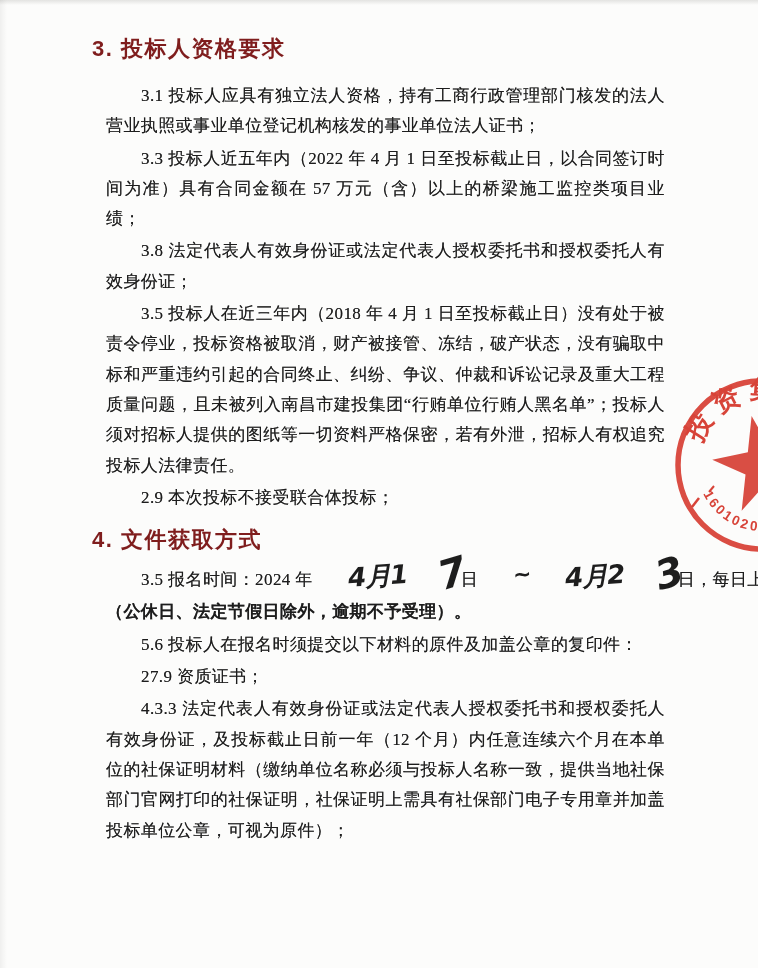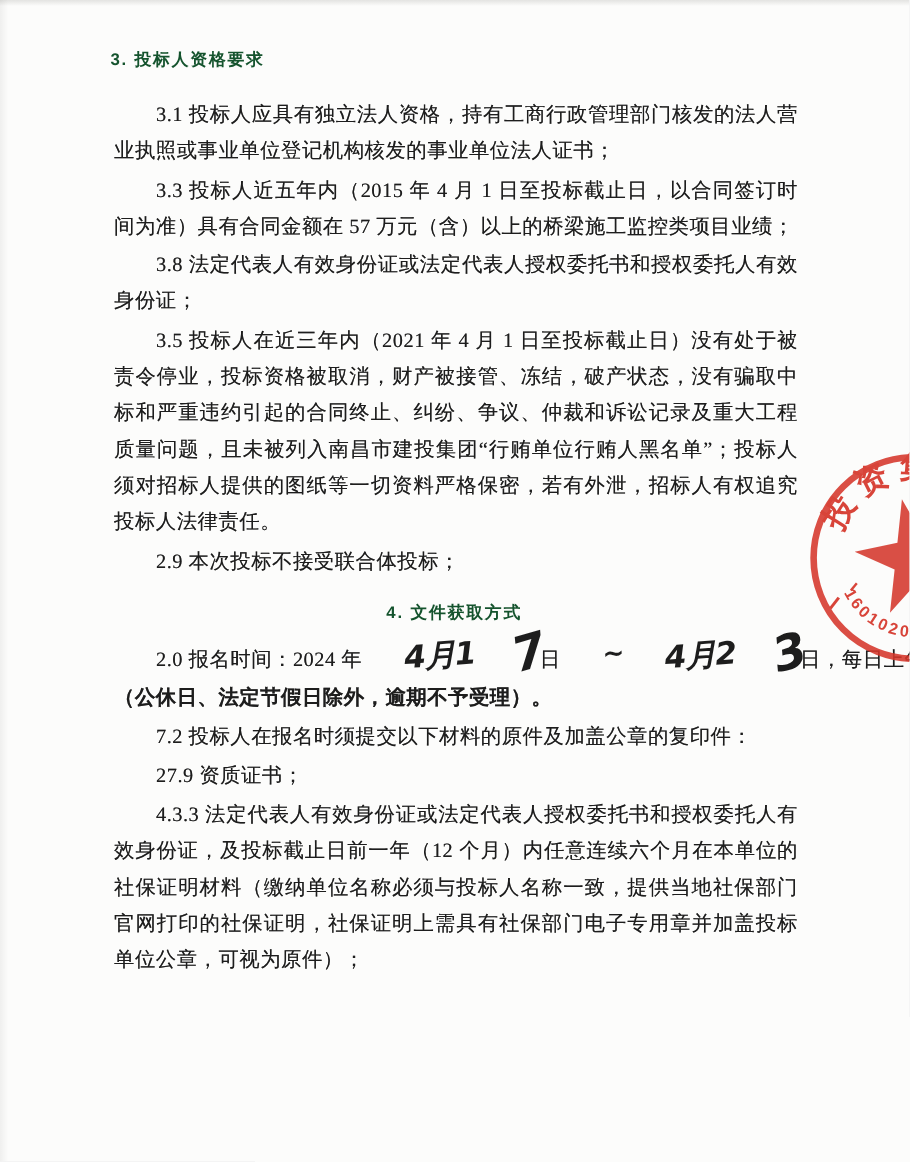--- a/index.html
+++ b/index.html
@@ -18,28 +18,28 @@
   }
   .page::after {
     content:""; position:absolute; left:0; top:0; width:7px; height:100%;
     background:linear-gradient(90deg, rgba(0,0,0,.05), rgba(0,0,0,0)); pointer-events:none;
   }
   .content {
     position:absolute; left:95px; top:36px; width:570px;
   }
   h2 {
     font-family:"Liberation Sans","DejaVu Sans",sans-serif;
-    font-weight:700; font-size:14px; line-height:26px;
-    color:#14532d; letter-spacing:1.5px;
+    font-weight:700; font-size:22px; line-height:26px;
+    color:#7f1d1d; letter-spacing:1.5px;
     margin:0 0 0 -3px;
   }
   h2.s3 { margin-bottom:19px; }
-  h2.s4 { margin-top:14px; margin-bottom:12px;text-align:center; }
+  h2.s4 { margin-top:14px; margin-bottom:12px; }
   p {
-    margin:2px 0 0 0;
+    margin:2px 0 0 11px;
     font-size:17px; line-height:30.3px;
     text-align:justify;
     text-indent:2.06em;
     letter-spacing:.4px;
     text-shadow:0 0 .4px rgba(20,20,20,.6);
   }
   p.noindent { text-indent:0;font-weight:bold; }
   p.dateline { white-space:nowrap; overflow:visible; }
   .hand {
     font-family:"DejaVu Sans","Liberation Sans",sans-serif;
@@ -66,32 +66,32 @@
 </style>
 </head>
 <body>
 
 <div class="page">
   <div class="content">
 
     <h2 class="s3">3. 投标人资格要求</h2>
 
     <p>3.1 投标人应具有独立法人资格，持有工商行政管理部门核发的法人营业执照或事业单位登记机构核发的事业单位法人证书；</p>
-    <p>3.3 投标人近五年内（2015 年 4 月 1 日至投标截止日，以合同签订时间为准）具有合同金额在 57 万元（含）以上的桥梁施工监控类项目业绩；</p>
+    <p>3.3 投标人近五年内（2022 年 4 月 1 日至投标截止日，以合同签订时间为准）具有合同金额在 57 万元（含）以上的桥梁施工监控类项目业绩；</p>
     <p>3.8 法定代表人有效身份证或法定代表人授权委托书和授权委托人有效身份证；</p>
-    <p>3.5 投标人在近三年内（2021 年 4 月 1 日至投标截止日）没有处于被责令停业，投标资格被取消，财产被接管、冻结，破产状态，没有骗取中标和严重违约引起的合同终止、纠纷、争议、仲裁和诉讼记录及重大工程质量问题，且未被列入南昌市建投集团“行贿单位行贿人黑名单”；投标人须对招标人提供的图纸等一切资料严格保密，若有外泄，招标人有权追究投标人法律责任。</p>
+    <p>3.5 投标人在近三年内（2018 年 4 月 1 日至投标截止日）没有处于被责令停业，投标资格被取消，财产被接管、冻结，破产状态，没有骗取中标和严重违约引起的合同终止、纠纷、争议、仲裁和诉讼记录及重大工程质量问题，且未被列入南昌市建投集团“行贿单位行贿人黑名单”；投标人须对招标人提供的图纸等一切资料严格保密，若有外泄，招标人有权追究投标人法律责任。</p>
     <p>2.9 本次投标不接受联合体投标；</p>
 
     <h2 class="s4">4. 文件获取方式</h2>
 
 
-    <p class="dateline"><span>2.0 报名时间：2024 年</span><span class="hand">4月1</span><span class="hand big">7</span><span>日</span><span class="hand tilde">~</span><span class="hand">4月2</span><span class="hand big">3</span><span>日</span><span>，每日上午 9:00 至 12:00，下午 14:00 至 17:00</span></p>
+    <p class="dateline"><span>3.5 报名时间：2024 年</span><span class="hand">4月1</span><span class="hand big">7</span><span>日</span><span class="hand tilde">~</span><span class="hand">4月2</span><span class="hand big">3</span><span>日</span><span>，每日上午 9:00 至 12:00，下午 14:00 至 17:00</span></p>
 
     <p class="noindent">（公休日、法定节假日除外，逾期不予受理）。</p>
-    <p>7.2 投标人在报名时须提交以下材料的原件及加盖公章的复印件：</p>
+    <p>5.6 投标人在报名时须提交以下材料的原件及加盖公章的复印件：</p>
     <p>27.9 资质证书；</p>
     <p>4.3.3 法定代表人有效身份证或法定代表人授权委托书和授权委托人有效身份证，及投标截止日前一年（12 个月）内任意连续六个月在本单位的社保证明材料（缴纳单位名称必须与投标人名称一致，提供当地社保部门官网打印的社保证明，社保证明上需具有社保部门电子专用章并加盖投标单位公章，可视为原件）；</p>
 
   </div>
 
   <svg class="stamp" viewBox="0 0 220 220" aria-hidden="true">
     <defs>
       <path id="arcTop" d="M 48 96 A 63 63 0 0 1 172 96"></path>
       <path id="arcBottom" d="M 50 136 A 65 65 0 0 0 170 136"></path>
     </defs>

